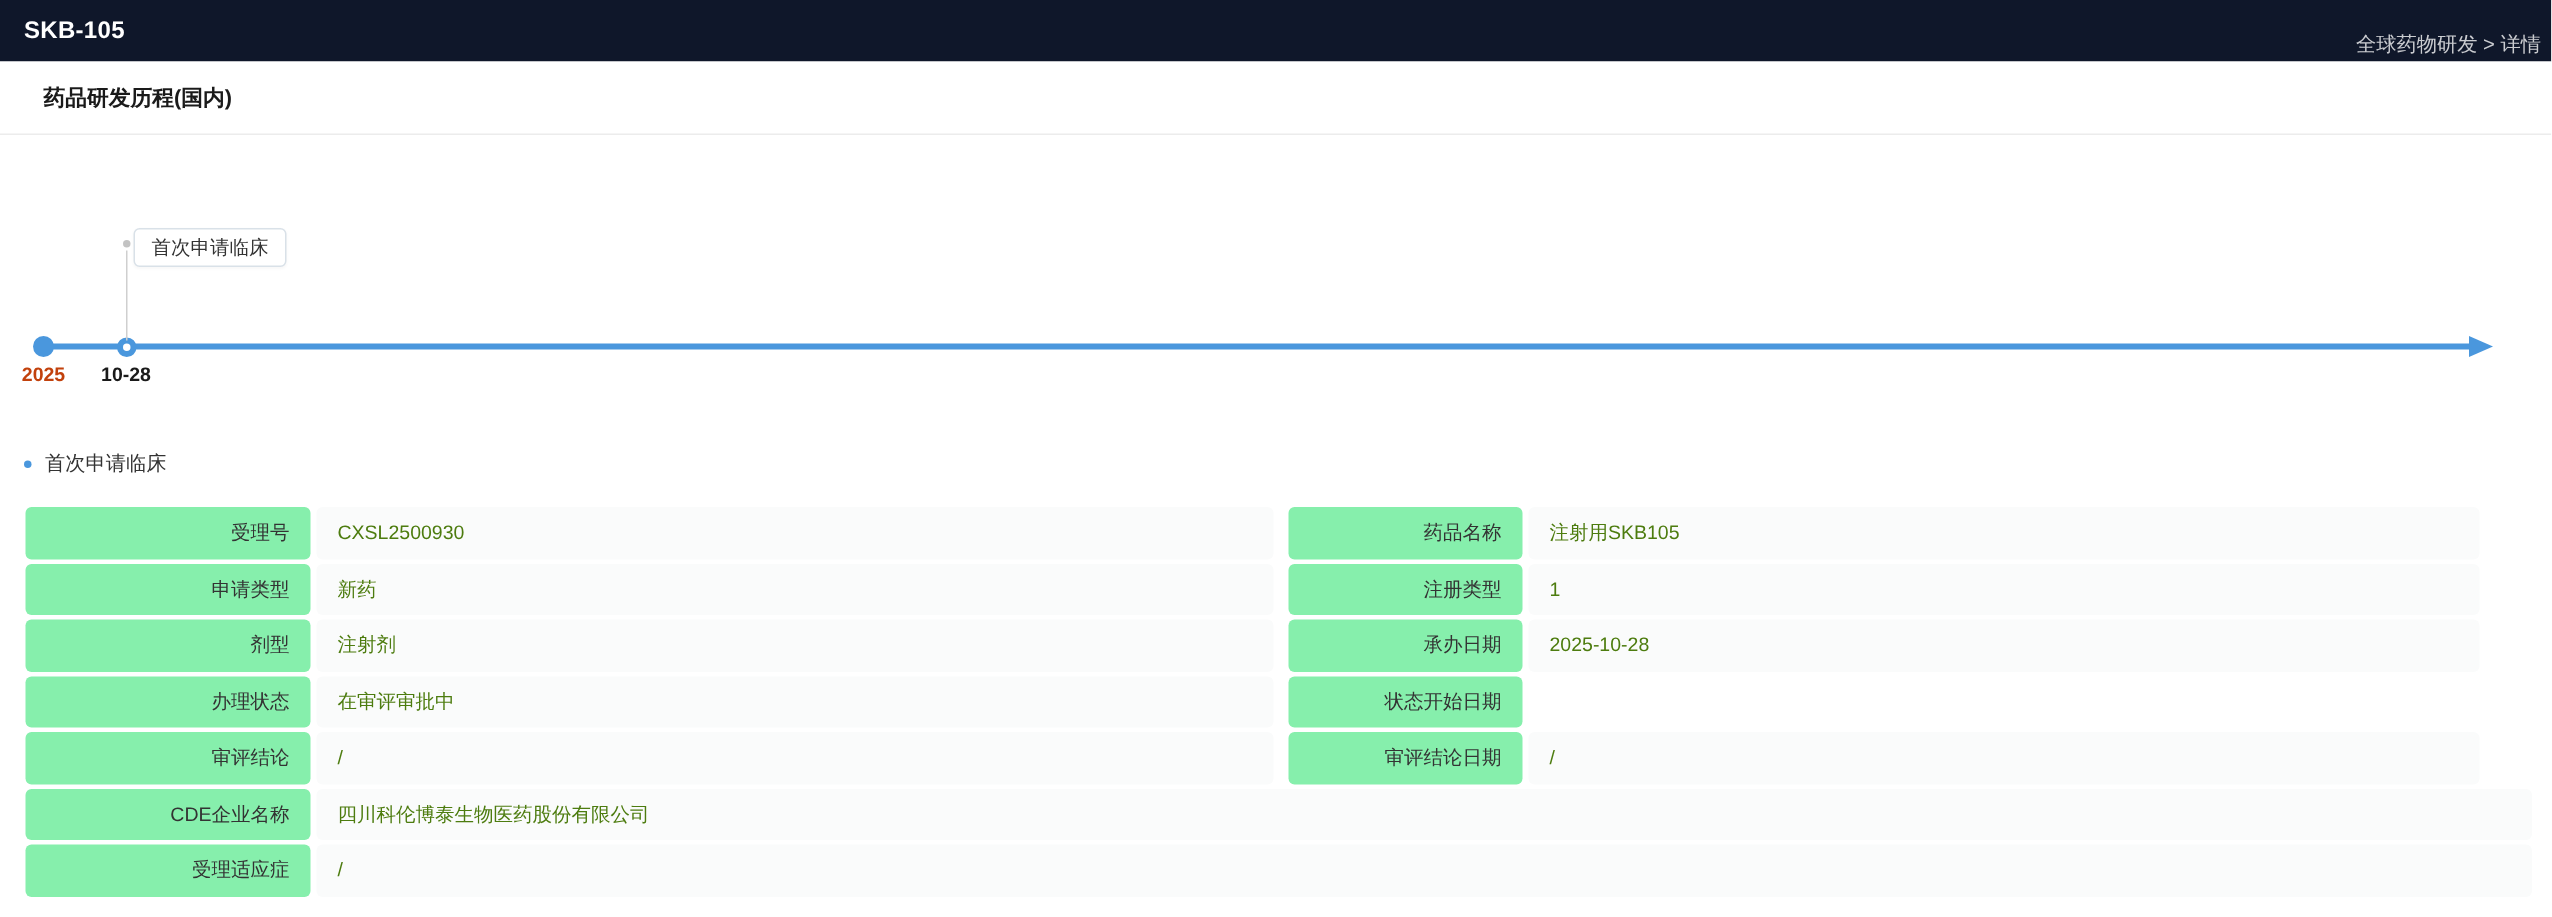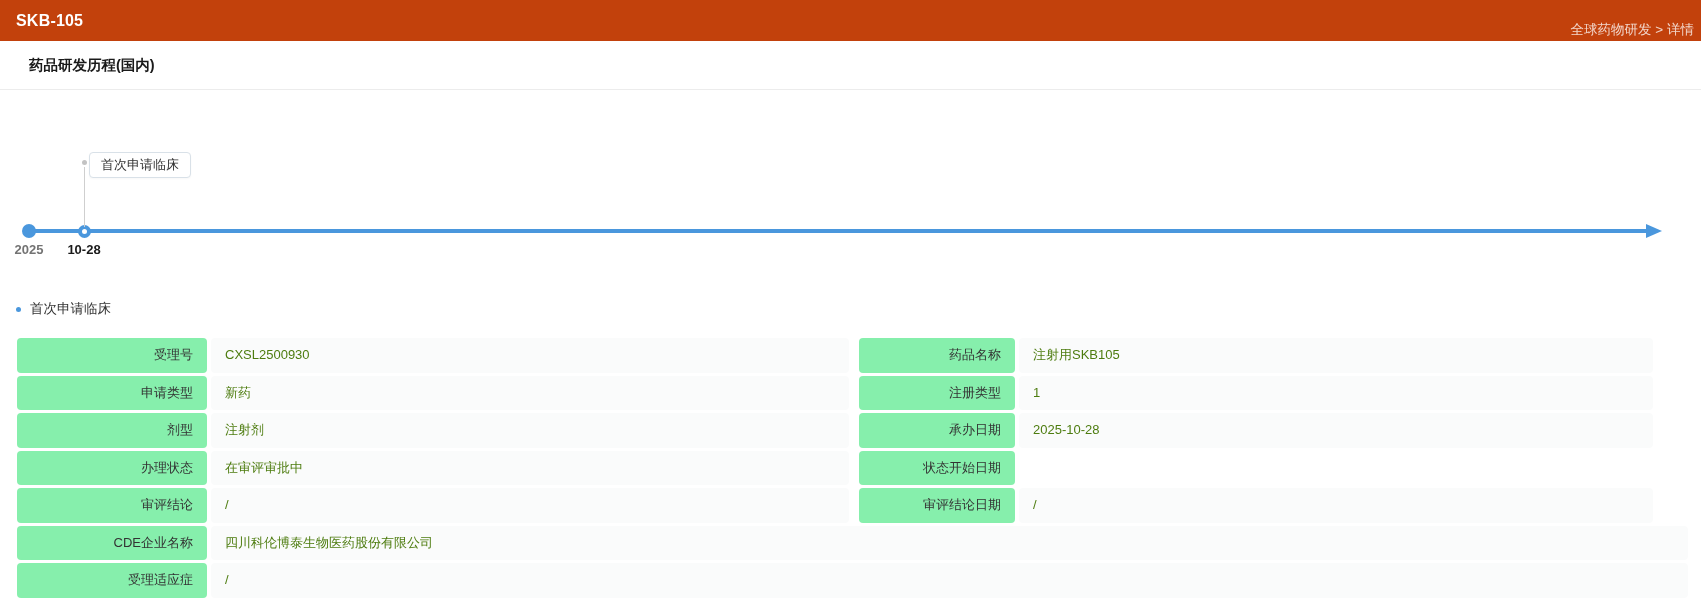--- a/index.html
+++ b/index.html
@@ -1,21 +1,21 @@
 <!DOCTYPE html>
 <html><head>
 <meta charset="utf-8">
 <style>
   * { margin:0; padding:0; box-sizing:border-box; }
   html,body { background:#fff; }
   body { font-family:"Liberation Sans","DejaVu Sans",sans-serif; color:#333; }
   .app { position:relative; width:1701px; height:611px; background:#fff; overflow:hidden; }
 
   
-  .header { height:41px; background:#c2410c; display:flex; align-items:center;
+  .header { height:41px; background:#0f172a; display:flex; align-items:center;
             justify-content:space-between; padding:0 7px 0 16px; }
   .header-title { color:#fff; font-size:16px; font-weight:bold; letter-spacing:.2px; }
   .breadcrumb { color:rgba(255,255,255,.78); font-size:13.5px; cursor:pointer;margin-top:18px; }
 
   
   .subheader { height:49px; background:#fff; border-bottom:1px solid #ececec;
                display:flex; align-items:center; padding:0 29px; }
   .subheader-title { font-size:14.5px; font-weight:bold; color:#1a1a1a; }
 
   
@@ -30,21 +30,21 @@
   .tl-event-dot { position:absolute; left:78px; top:135px; width:13px; height:13px;
                   border-radius:50%; background:#fff; border:4px solid #4a97dd; cursor:pointer; }
   .tl-connector { position:absolute; left:84px; top:77px; width:1px; height:60px; background:#cfcfcf; }
   .tl-connector-dot { position:absolute; left:82px; top:70px; width:5px; height:5px;
                       border-radius:50%; background:#c3c3c3; }
   .tl-tooltip { position:absolute; left:89px; top:62px; height:26px; line-height:24px;
                 padding:0 11px; background:#fff; border:1px solid #d9e1e8; border-radius:4px;
                 font-size:13px; color:#333; white-space:nowrap;
                 box-shadow:0 1px 2px rgba(0,0,0,.03); }
   .tl-year { position:absolute; left:10px; top:152px; width:38px; text-align:center;
-             font-size:13px; font-weight:bold; color:#737373; }
+             font-size:13px; font-weight:bold; color:#c2410c; }
   .tl-date { position:absolute; left:61px; top:152px; width:46px; text-align:center;
              font-size:13px; font-weight:bold; color:#1a1a1a; }
 
   
   .detail { padding:36px 0 0 0; }
   .detail-heading { padding-left:16px; font-size:13.5px; color:#333; height:16px;
                     display:flex; align-items:center; }
   .bullet { width:5px; height:5px; border-radius:50%; background:#4a97dd;
             display:inline-block; margin-right:9px; }
 

